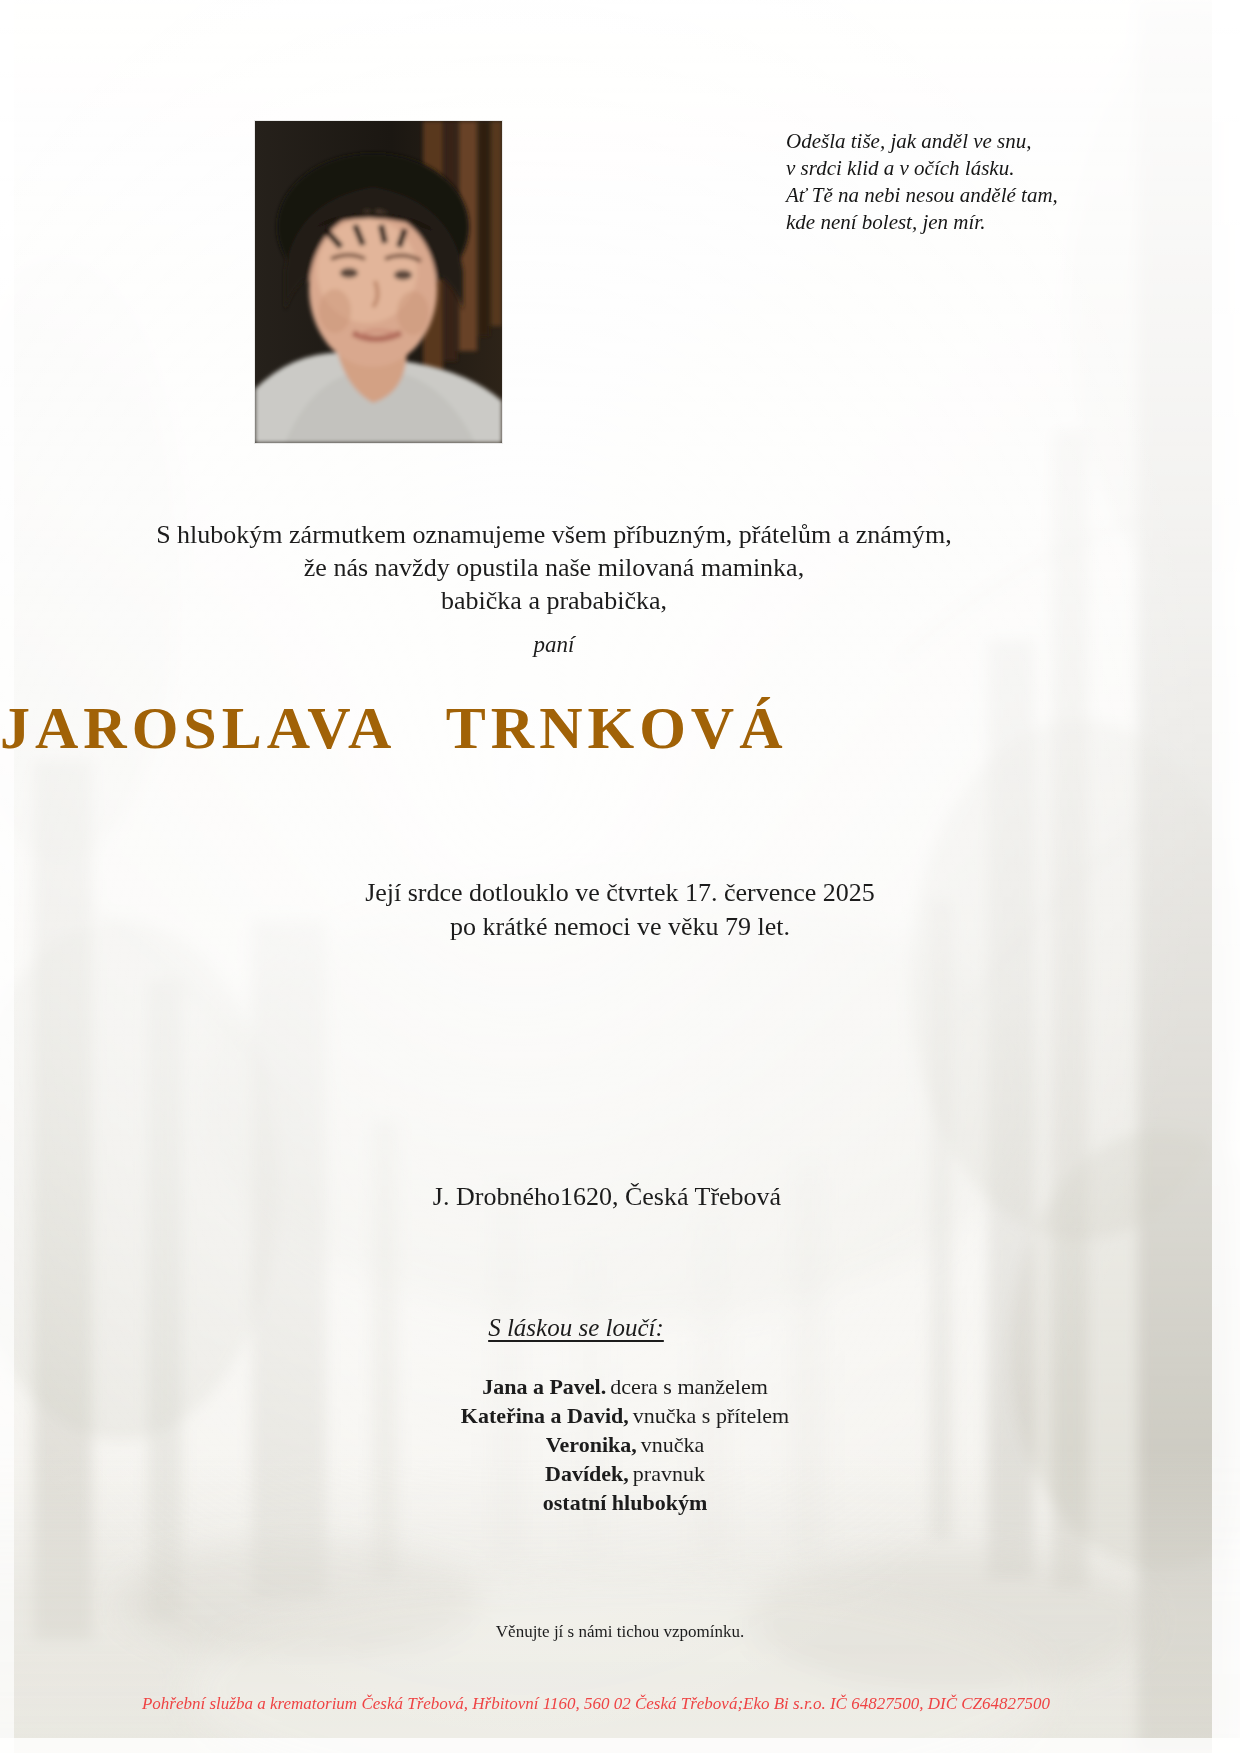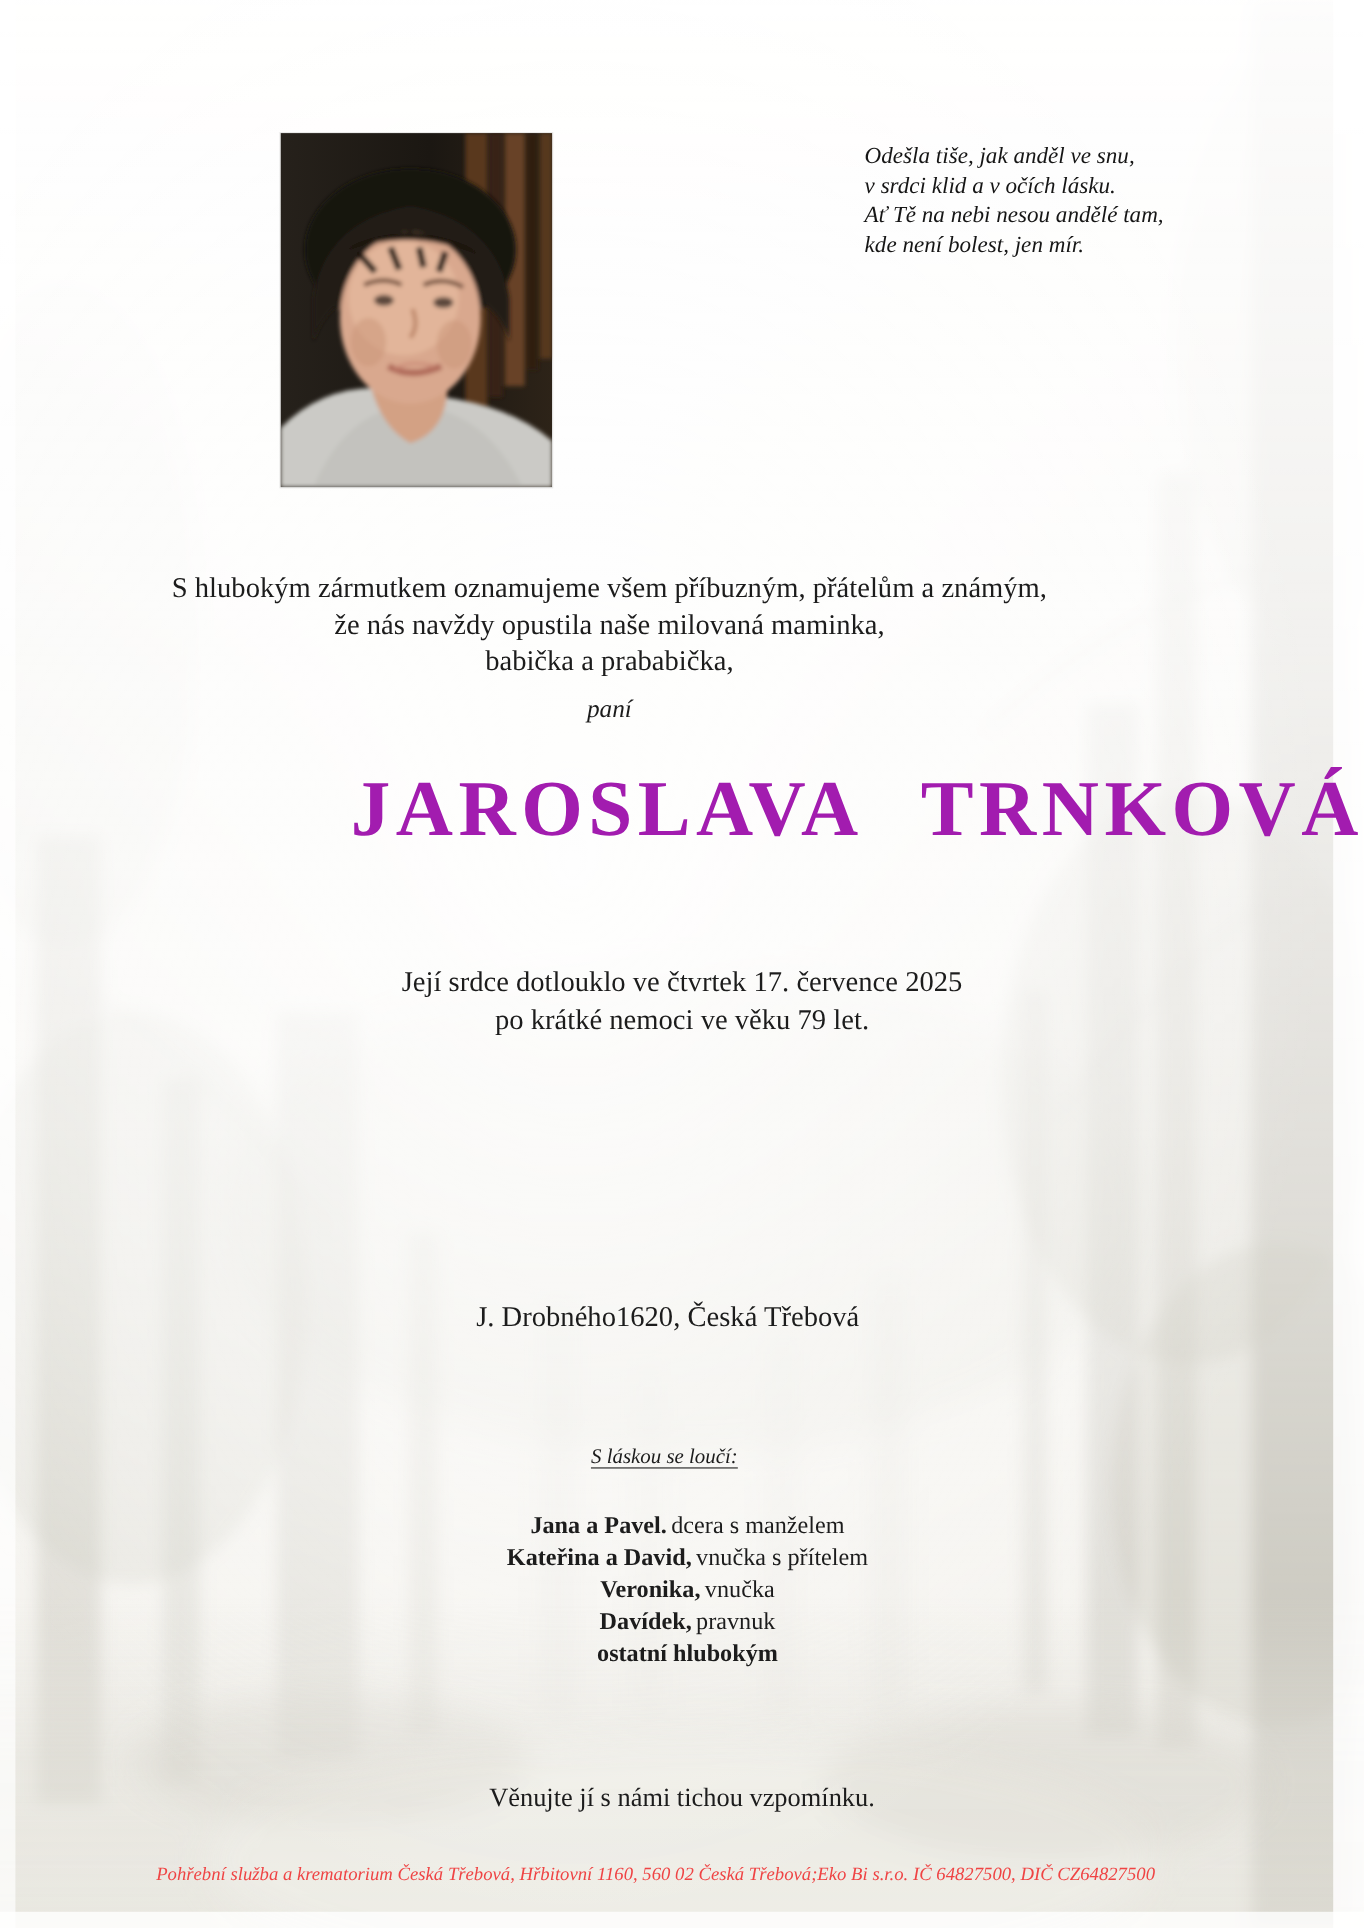--- a/index.html
+++ b/index.html
@@ -49,26 +49,26 @@
     position: absolute;
     top: 632px; left: 0; width: 1108px;
     text-align: center;
     font-size: 23px;
     font-style: italic;
   }
 
   .deceased-name {
     position: absolute;
     top: 694px; left: 0; width: 1240px;
-    text-align: right;
-    font-size: 72px;
+    text-align: left;
+    font-size: 60px;
     font-weight: bold;
     letter-spacing: 5px;
     word-spacing: 34px;
-    color: #a21caf;
+    color: #a16207;
     white-space: nowrap;
   }
 
   .death-info {
     position: absolute;
     top: 876px; left: 0; width: 1240px;
     text-align: center;
     font-size: 26px; line-height: 34px;
   }
 
@@ -86,42 +86,41 @@
     top: 1182px; left: 0; width: 1214px;
     text-align: center;
     font-size: 26px;
   }
 
   .mourners-heading {
     position: absolute;
     top: 1314px; left: 0; width: 1152px;
     text-align: center;
     font-style: italic;
-    font-size: 19px;
-    margin-left: 28px;
+    font-size: 25px;
   }
   .mourners-heading span {
     text-decoration: underline;
     text-underline-offset: 4px;
   }
 
   .mourners {
     position: absolute;
     top: 1372px; left: 0; width: 1250px;
     text-align: center;
   }
   .mourner-row { line-height: 29px; height: 29px; }
   .mourner-name { font-weight: bold; font-size: 22px; }
   .mourner-relation { font-size: 22px; }
 
   .closing {
     position: absolute;
     top: 1622px; left: 0; width: 1240px;
     text-align: center;
-    font-size: 24px;
+    font-size: 17px;
   }
 
   .footer {
     position: absolute;
     top: 1694px; left: 0; width: 1192px;
     text-align: center;
     font-style: italic;
     font-size: 17px;
     color: #ef4444;
   }

